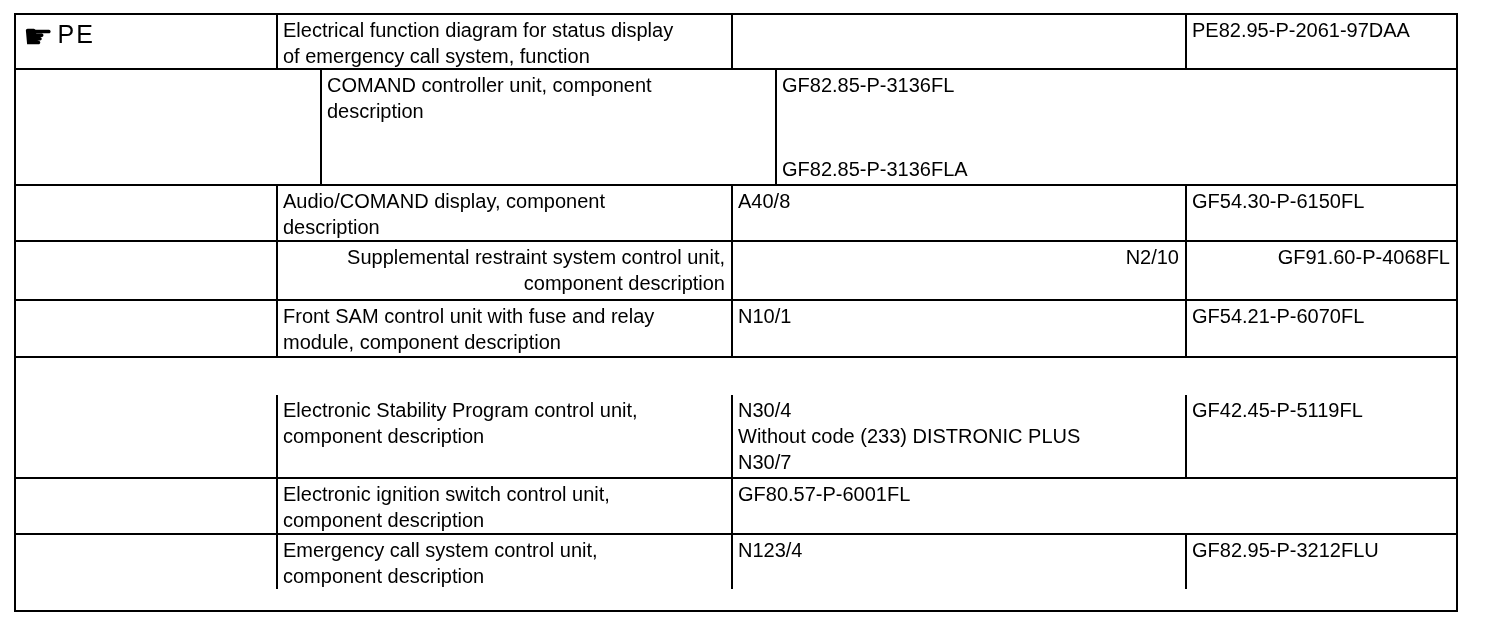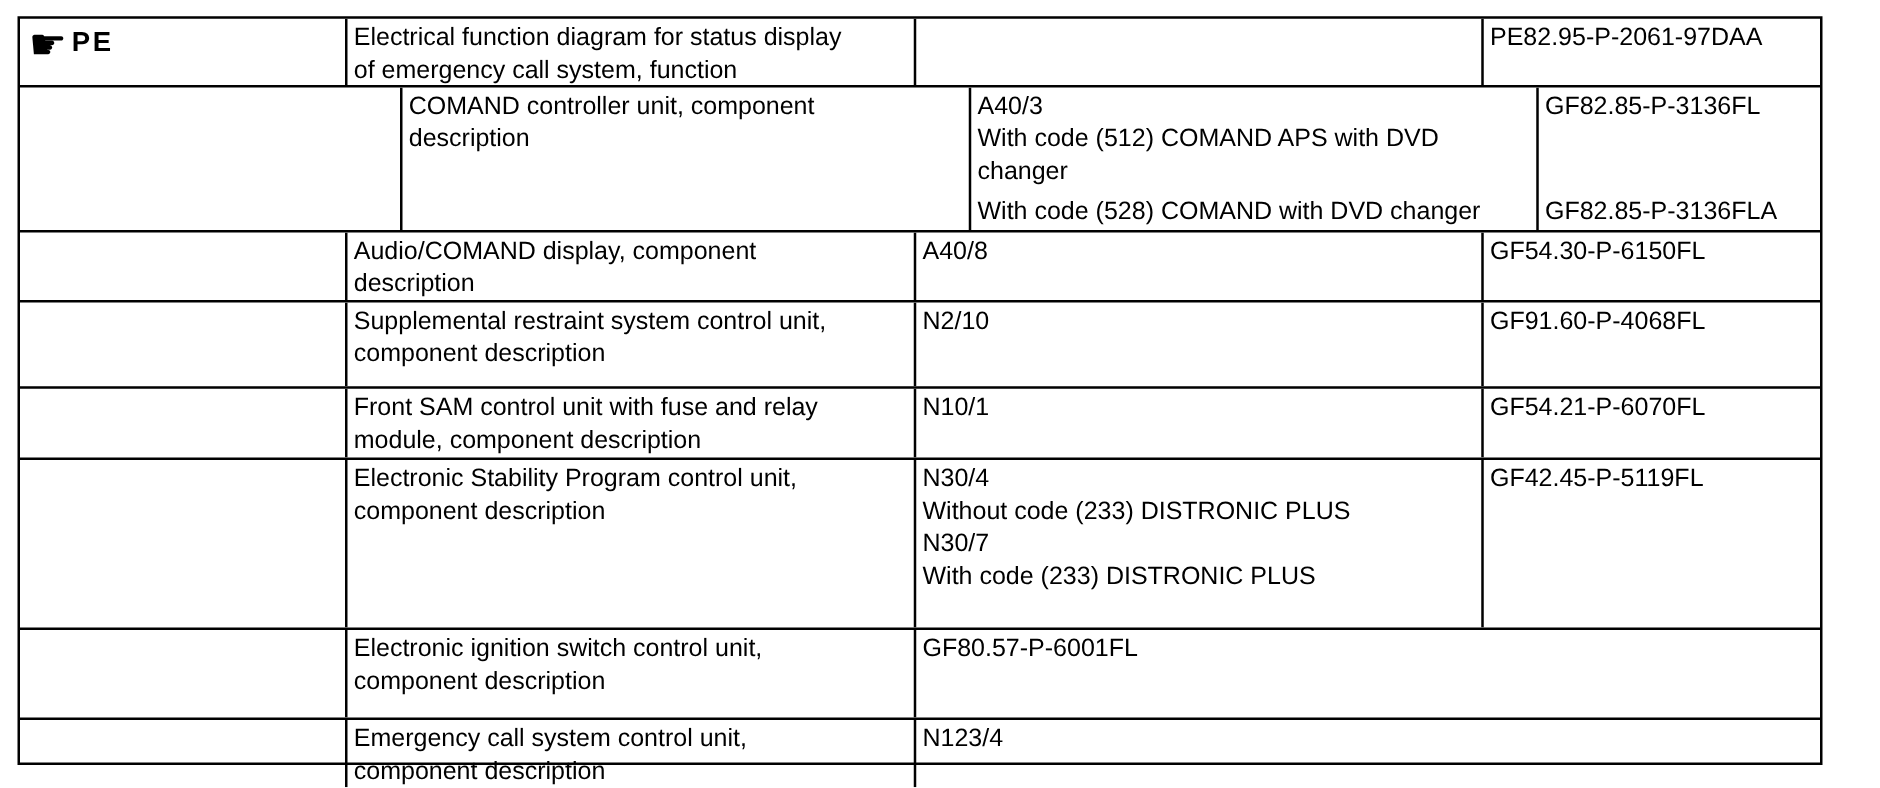--- a/index.html
+++ b/index.html
@@ -33,24 +33,24 @@
     flex-direction: row;
     border-bottom: 2px solid #000000;
     box-sizing: border-box;
     overflow: hidden;
   }
   .row:last-child { border-bottom: none; }
   .r1 { height: 55px; }
   .r2 { height: 32px; }
   .r3 { height: 116px; padding-left: 44px; }
   .r4 { height: 56px; }
-  .r5 { height: 69px; }
+  .r5 { height: 59px; text-align: right; }
   .r6 { height: 57px; }
-  .r7 { height: 136px; }
-  .r8 { height: 72px; }
+  .r7 { height: 84px; margin-top: 37px; }
+  .r8 { height: 56px; }
   .r9 { height: 54px; }
   .cell {
     box-sizing: border-box;
     border-right: 2px solid #000000;
     padding: 2px 6px 2px 5px;
     font-size: 20px;
     line-height: 26px;
     white-space: pre-line;
     overflow: hidden;
     display: flex;
@@ -67,22 +67,22 @@
     flex-direction: row;
     align-items: flex-start;
     white-space: normal;
   }
   .hand-icon {
     font-size: 34px;
     line-height: 34px;
     margin: 2px 4px 0 2px;
   }
   .ref-label {
-    font-size: 22px;
-    font-weight: bold;
+    font-size: 25px;
+    font-weight: normal;
     line-height: 34px;
     letter-spacing: 2px;
   }
   .block-top { display: block; }
   .block-bottom { display: block; }
 </style>
 </head>
 <body>
 
 <div class="page">
@@ -111,26 +111,20 @@
     </div>
 
 
     <div class="row r3">
       <div class="cell c1"></div>
       <div class="cell c2">
         <span class="block-top">COMAND controller unit, component
 description</span>
         <span class="block-bottom"></span>
       </div>
-      <div class="cell c3">
-        <span class="block-top">A40/3
-With code (512) COMAND APS with DVD
-changer</span>
-        <span class="block-bottom">With code (528) COMAND with DVD changer</span>
-      </div>
       <div class="cell c4">
         <span class="block-top">GF82.85-P-3136FL</span>
         <span class="block-bottom">GF82.85-P-3136FLA</span>
       </div>
     </div>
 
     <div class="row r4">
       <div class="cell c1"></div>
       <div class="cell c2">
         <span class="block-top">Audio/COMAND display, component
@@ -218,16 +212,20 @@
       <div class="cell c1"></div>
       <div class="cell c2">
         <span class="block-top">Emergency call system control unit,
 component description</span>
         <span class="block-bottom"></span>
       </div>
       <div class="cell c3">
         <span class="block-top">N123/4</span>
         <span class="block-bottom"></span>
       </div>
+      <div class="cell c4">
+        <span class="block-top">GF82.95-P-3212FLU</span>
+        <span class="block-bottom"></span>
+      </div>
     </div>
 
   </div>
 </div>
 
 </body></html>

